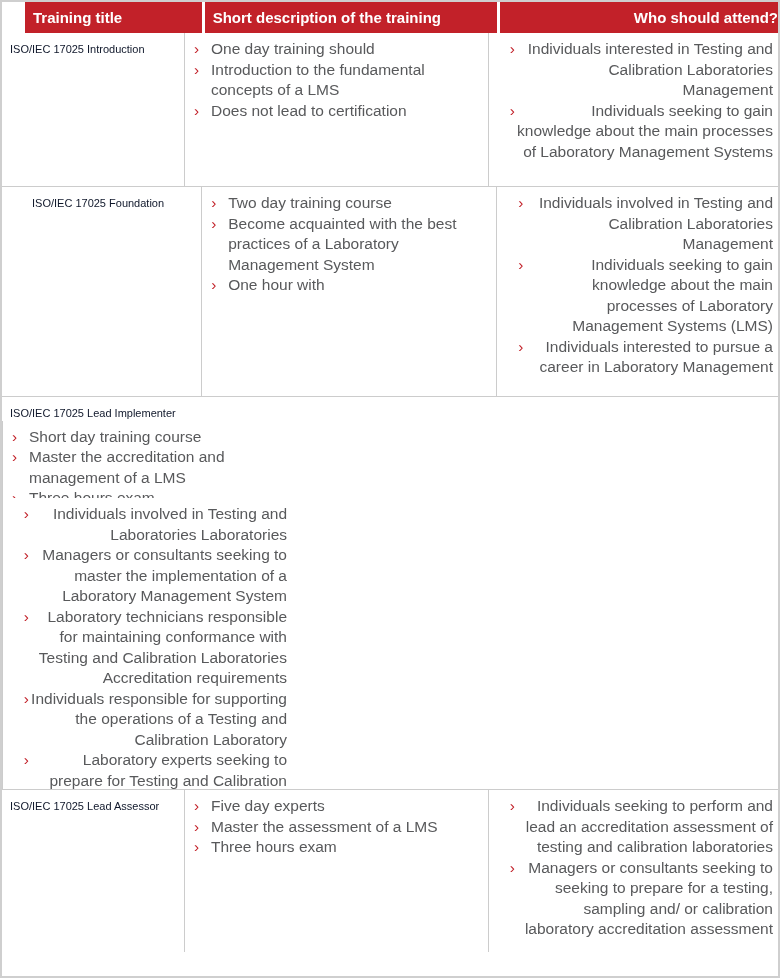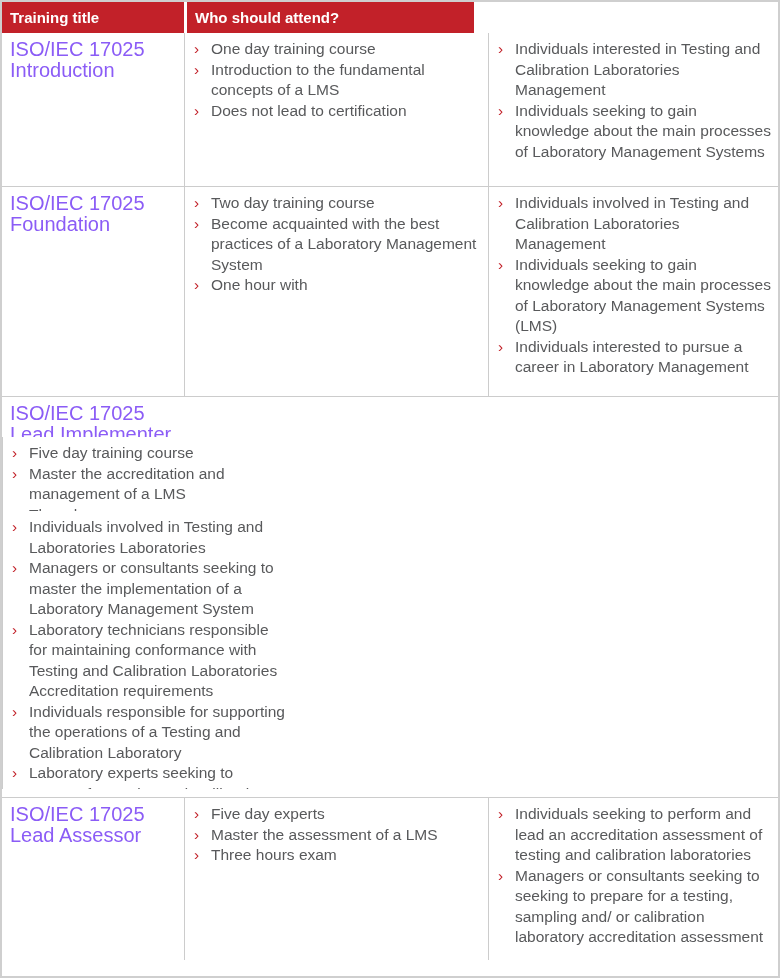--- a/index.html
+++ b/index.html
@@ -9,44 +9,44 @@
     font-family: "Liberation Sans", "DejaVu Sans", sans-serif;
   }
   .table {
     width: 780px;
     height: 978px;
     border: 2px solid #cfcfcf;
     background: #ffffff;
     overflow: hidden;
   }
   .row { display: flex; width: 776px; }
-  .header-row { height: 31px; }
+  .header-row { height: 31px; padding-left: 23px; }
   .row-0 { height: 153px; }
-  .row-1 { height: 210px; }
+  .row-1 { height: 210px; padding-left: 22px; }
   .row-2 { height: 393px; flex-direction: column; }
-  .row-3 { height: 163px; margin-top: 8px; }
+  .row-3 { height: 163px; }
   .row-1, .row-2, .row-3 { border-top: 1px solid #cccccc; }
   .cell { overflow: hidden; }
   .c1 { width: 182px; }
   .c2 { width: 304px; }
-  .c3 { width: 290px; }
+  .c3 { width: 290px; text-align: right; }
   .body-row .c2, .body-row .c3 { border-left: 1px solid #cccccc; }
   .hcell {
     background: #c22129;
     color: #ffffff;
     font-weight: bold;
     font-size: 15px;
     line-height: 31px;
     padding-left: 8px;
     white-space: nowrap;
   }
   .header-row .c2, .header-row .c3 { border-left: 3px solid #ffffff; }
   .title-cell {
-    color: #8b5cf6;
-    font-size: 20px;
+    color: #0f172a;
+    font-size: 11px;
     line-height: 20.5px;
     padding: 6px 8px 0 8px;
   }
   .list-cell { padding-top: 6px; }
   .bullet-item {
     display: flex;
     align-items: flex-start;
     color: #58595b;
     font-size: 15.5px;
     line-height: 20.5px;
@@ -64,29 +64,30 @@
     padding-right: 5px;
     white-space: pre-wrap;
   }
 </style>
 </head>
 <body>
 
 <div class="table">
   <div class="row header-row">
     <div class="cell hcell c1">Training title</div>
+    <div class="cell hcell c2">Short description of the training</div>
     <div class="cell hcell c3">Who should attend?</div>
   </div>
 
   <div class="row body-row row-0">
     <div class="cell c1 title-cell">ISO/IEC 17025 Introduction</div>
     <div class="cell c2 list-cell">
         <div class="bullet-item">
           <span class="bullet-marker">›</span>
-          <span class="bullet-text">One day training course</span>
+          <span class="bullet-text">One day training should</span>
         </div>
         <div class="bullet-item">
           <span class="bullet-marker">›</span>
           <span class="bullet-text">Introduction to the fundamental concepts of a LMS</span>
         </div>
         <div class="bullet-item">
           <span class="bullet-marker">›</span>
           <span class="bullet-text">Does not lead to certification</span>
         </div>
       </div>
@@ -132,21 +133,21 @@
           <span class="bullet-text">Individuals interested to pursue a career in Laboratory Management</span>
         </div>
       </div>
   </div>
 
   <div class="row body-row row-2">
     <div class="cell c1 title-cell">ISO/IEC 17025 Lead Implementer</div>
     <div class="cell c2 list-cell">
         <div class="bullet-item">
           <span class="bullet-marker">›</span>
-          <span class="bullet-text">Five day training course</span>
+          <span class="bullet-text">Short day training course</span>
         </div>
         <div class="bullet-item">
           <span class="bullet-marker">›</span>
           <span class="bullet-text">Master the accreditation and management of a LMS</span>
         </div>
         <div class="bullet-item">
           <span class="bullet-marker">›</span>
           <span class="bullet-text">Three hours exam</span>
         </div>
       </div>

